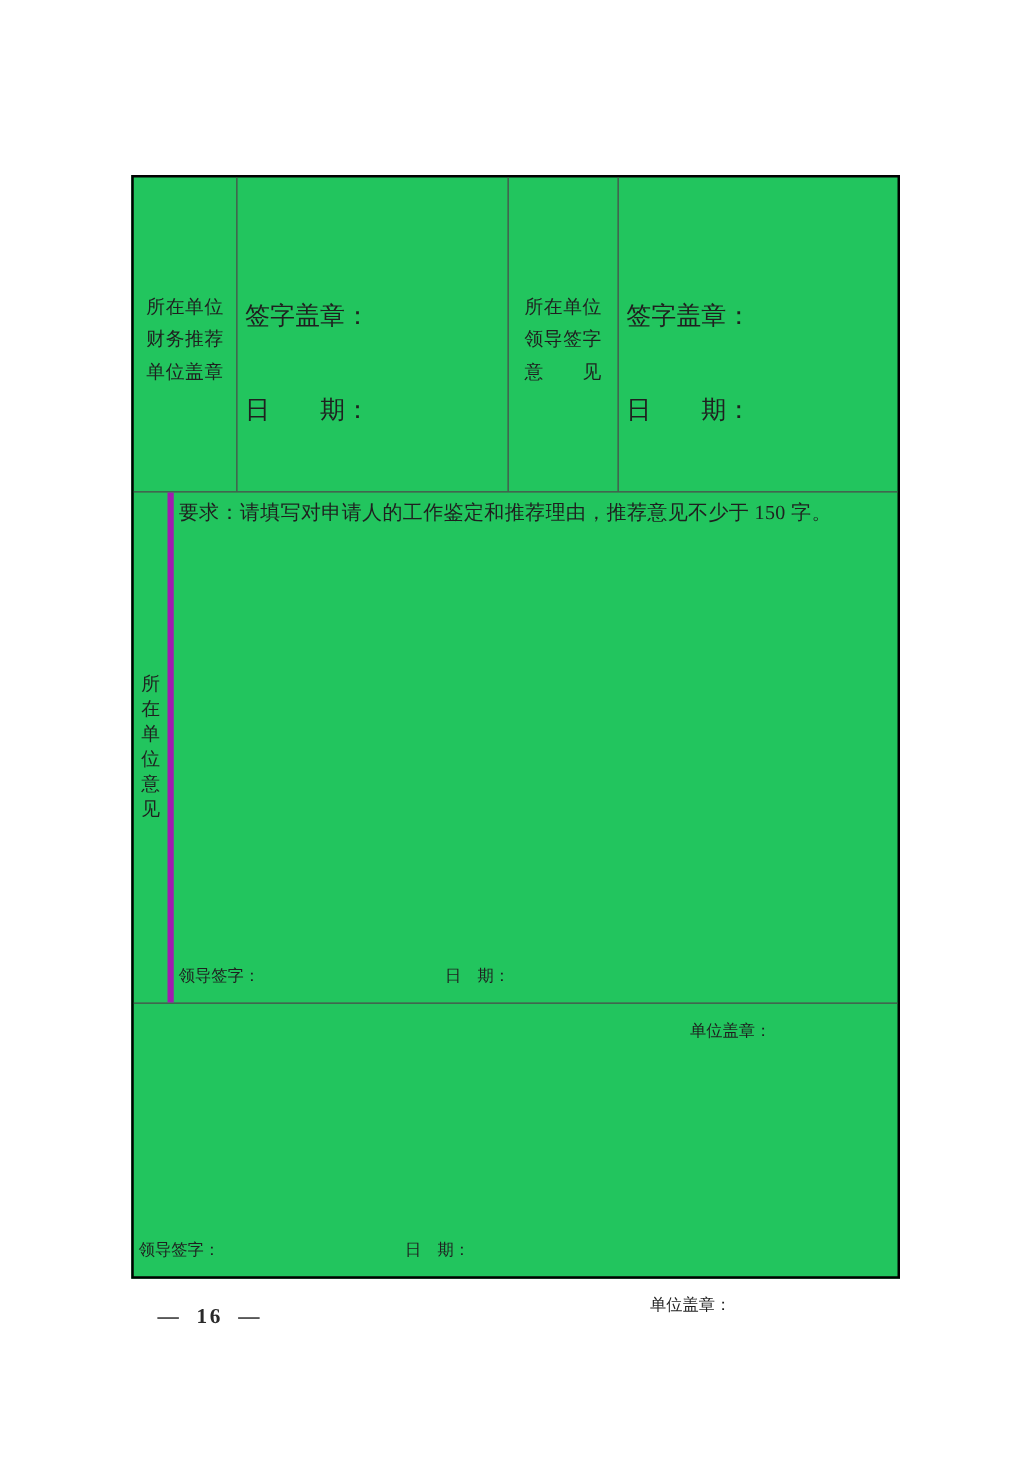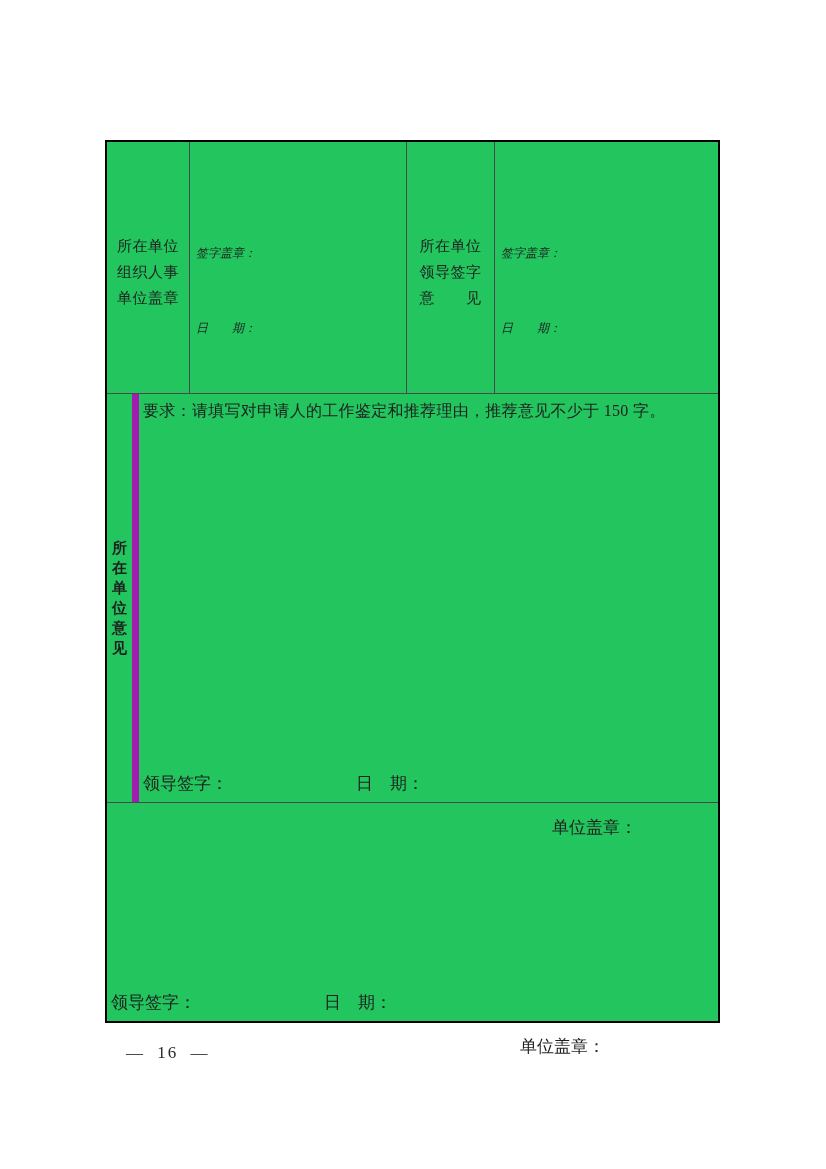--- a/index.html
+++ b/index.html
@@ -22,21 +22,21 @@
   .row { display: flex; width: 100%; }
   .row-top    { height: 252px; border-bottom: 1px solid #4a4a4a; }
   .row-middle { height: 409px; border-bottom: 1px solid #4a4a4a; }
   .row-bottom { flex: 1; }
 
   .cell { position: relative; height: 100%; }
   .col-org-label { width: 83px;  border-right: 1px solid #4a4a4a; }
   .col-org-field { width: 217px; border-right: 1px solid #4a4a4a; }
   .col-fin-label { width: 88px;  border-right: 1px solid #4a4a4a; }
   .col-fin-field { flex: 1; }
-  .col-vlabel    { width: 32px;  border-right: 7px solid #a21caf; font-weight: bold; }
+  .col-vlabel    { width: 32px;  border-right: 5px solid #a21caf; }
   .col-wide      { flex: 1; }
 
   
   .label-cell {
     display: flex; flex-direction: column;
     justify-content: center; align-items: center;
     font-size: 15px; line-height: 26px;
     letter-spacing: 0.5px;
     padding-top: 8px;
   }
@@ -47,58 +47,58 @@
     width: 16px;
     font-size: 15px; line-height: 20px;
     text-align: center;
     word-break: break-all;
     overflow-wrap: anywhere;
   }
 
   
   .sig-block {
     position: absolute; left: 6px; bottom: 2px;
-    font-size: 12px; line-height: 25px;
+    font-size: 20px; line-height: 25px;
     white-space: pre;
-    font-style: italic;
   }
 
   
   .requirement {
     position: absolute; left: 4px; top: 5px; right: 8px;
     font-size: 16px; line-height: 24px;
     letter-spacing: 0.3px;
   }
 
   
-  .sig-row { position: absolute; left: 0; right: 0; bottom: 10px; height: 20px; font-size: 17px; }
+  .sig-row { position: absolute; left: 0; right: 0; bottom: 10px; height: 20px; font-size: 13px; }
   .sig-leader { position: absolute; left: 4px;   top: 0; white-space: pre; }
   .sig-date   { position: absolute; left: 217px; top: 0; white-space: pre; }
   .sig-seal   { position: absolute; left: 413px; top: 0; white-space: pre; margin-top: 44px; }
 
   
   .page-number {
     position: absolute; left: 126px; top: 1043px;
     font-size: 17px; letter-spacing: 2px; word-spacing: 6px;
     color: #2a2a2a;
     white-space: pre;
+    font-weight: bold;
   }
 </style>
 </head>
 <body>
 
 <div class="page">
 
   <div class="form-table">
 
     <div class="row row-top">
 
       <div class="cell col-org-label label-cell">
         <div>所在单位</div>
-        <div>组织人事</div>
+        <div>财务推荐</div>
         <div>单位盖章</div>
       </div>
 
       <div class="cell col-org-field">
         <div class="sig-block">
           <div>签字盖章：</div>
           <div>日　　期：</div>
         </div>
       </div>
 

